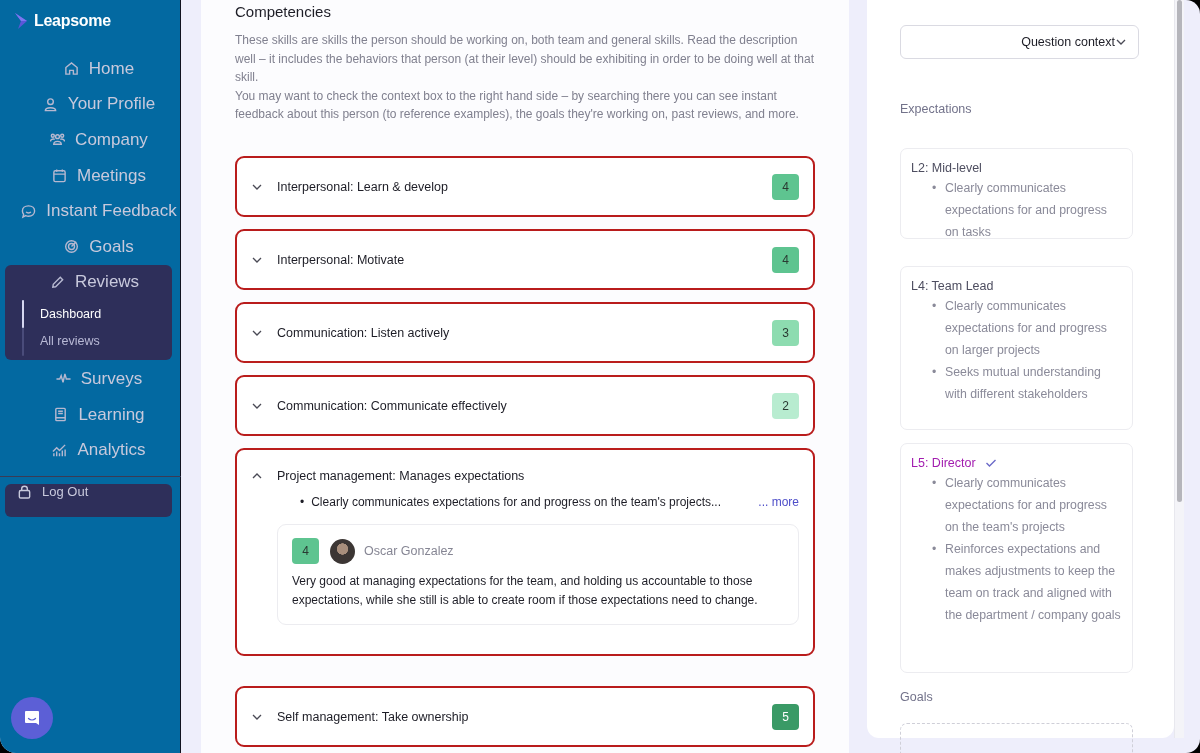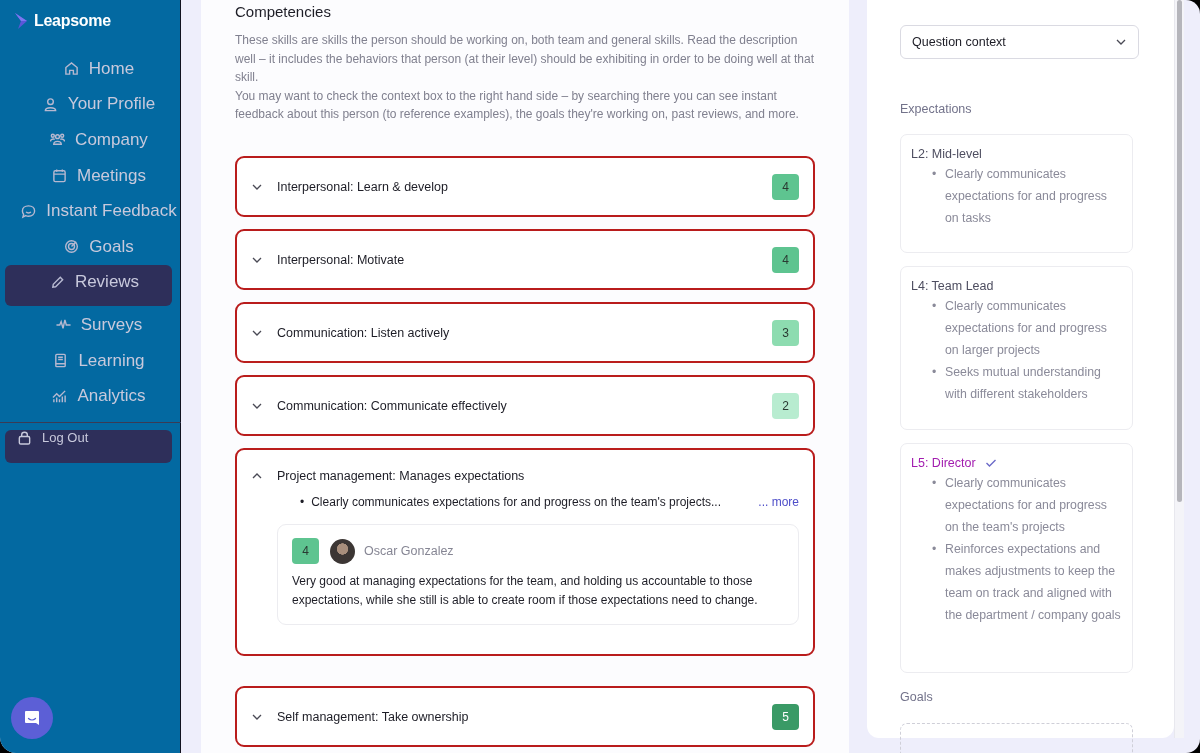--- a/index.html
+++ b/index.html
@@ -46,21 +46,21 @@
   .review-score { width: 27px; height: 26px; border-radius: 4px; background: #5ec490; font-size: 12px; color: #2a3a32; display: flex; align-items: center; justify-content: center; }
   .avatar { width: 25px; height: 25px; border-radius: 50%; margin-left: 11px; background: radial-gradient(circle at 50% 40%, #a88e7c 0 28%, #3c3634 30% 100%); overflow: hidden; position: relative; }
   .reviewer { margin-left: 9px; font-size: 12.5px; color: #868694; }
   .review-text { margin-top: 8px; font-size: 12px; line-height: 18.8px; color: #1d1d26; }
 
   
   .right { position: absolute; left: 867px; top: 0; width: 307px; height: 738px; background: #fff; border-radius: 0 0 12px 12px; }
   .scrollbar-track { position: absolute; left: 1174px; top: 0; width: 10px; height: 738px; background: #f4f4f8; border-left: 1px solid #e8e8ee; }
   .scrollbar-thumb { position: absolute; left: 1177px; top: 0; width: 5px; height: 502px; background: #b5b5bb; border-radius: 3px; }
   .select { position: absolute; left: 33px; top: 25px; width: 239px; height: 34px; border: 1px solid #dadae2; border-radius: 6px; display: flex; align-items: center; padding: 0 11px; font-size: 12.5px; color: #1d1d26; cursor: pointer; }
-  .select .label { flex: 1; }
+  .select .label { flex: 1; text-align: right; }
   .select svg { width: 12px; height: 12px; stroke: #4a4a55; fill: none; stroke-width: 1.3; }
   .section-label { position: absolute; left: 33px; font-size: 12.5px; color: #72728a; }
   .exp-card { position: absolute; left: 33px; width: 233px; border: 1px solid #ececf0; border-radius: 7px; padding: 12px 10px 13px 10px; }
   .exp-title { font-size: 12.5px; color: #4e4e60; display: flex; align-items: center; gap: 9px; }
   .exp-title.current { color: #a21caf; }
   .exp-title svg { width: 12px; height: 12px; stroke: #6c6ac8; fill: none; stroke-width: 1.4; }
   .exp-list { list-style: none; margin-top: 2px; }
   .exp-list li { position: relative; padding-left: 34px; font-size: 12.3px; line-height: 22px; color: #8a8a99; }
   .exp-list li::before { content: "•"; position: absolute; left: 21px; top: 0; color: #8a8a99; }
   .goals-box { position: absolute; left: 33px; top: 723px; width: 233px; height: 40px; border: 1px dashed #cfcfd8; border-radius: 7px; }
@@ -126,20 +126,24 @@
           </svg>
         <span>Goals</span>
       </div>
 
       <div class="nav-group">
         <div class="nav-item">
           <svg viewBox="0 0 16 16">
               <path d="M3 13 L3.5 10 L11 2.5 L13.5 5 L6 12.5 Z"></path>
             </svg>
           <span>Reviews</span>
+        </div>
+        <div class="sub-list">
+          <div class="sub-item active">Dashboard</div>
+          <div class="sub-item">All reviews</div>
         </div>
       </div>
 
       <div class="nav-item" style="margin-top:1px">
         <svg viewBox="0 0 16 16">
             <path d="M0.5 8.5 H4 L5.5 5 L7.5 12 L9.5 3 L11 8.5 H15.5"></path>
           </svg>
         <span>Surveys</span>
       </div>
       <div class="nav-item">
@@ -260,21 +264,21 @@
   <aside class="right">
     <div class="select">
       <span class="label">Question context</span>
       <svg viewBox="0 0 12 12">
           <path d="M2 4 L6 8 L10 4"></path>
         </svg>
     </div>
 
     <div class="section-label" style="top:102px">Expectations</div>
 
-    <div class="exp-card" style="top:134px; height:119px">
+    <div class="exp-card" style="top:148px; height:91px">
       <div class="exp-title">L2: Mid-level</div>
       <ul class="exp-list">
         <li>Clearly communicates expectations for and progress on tasks</li>
       </ul>
     </div>
 
     <div class="exp-card" style="top:266px; height:164px">
       <div class="exp-title">L4: Team Lead</div>
       <ul class="exp-list">
         <li>Clearly communicates expectations for and progress on larger projects</li>

